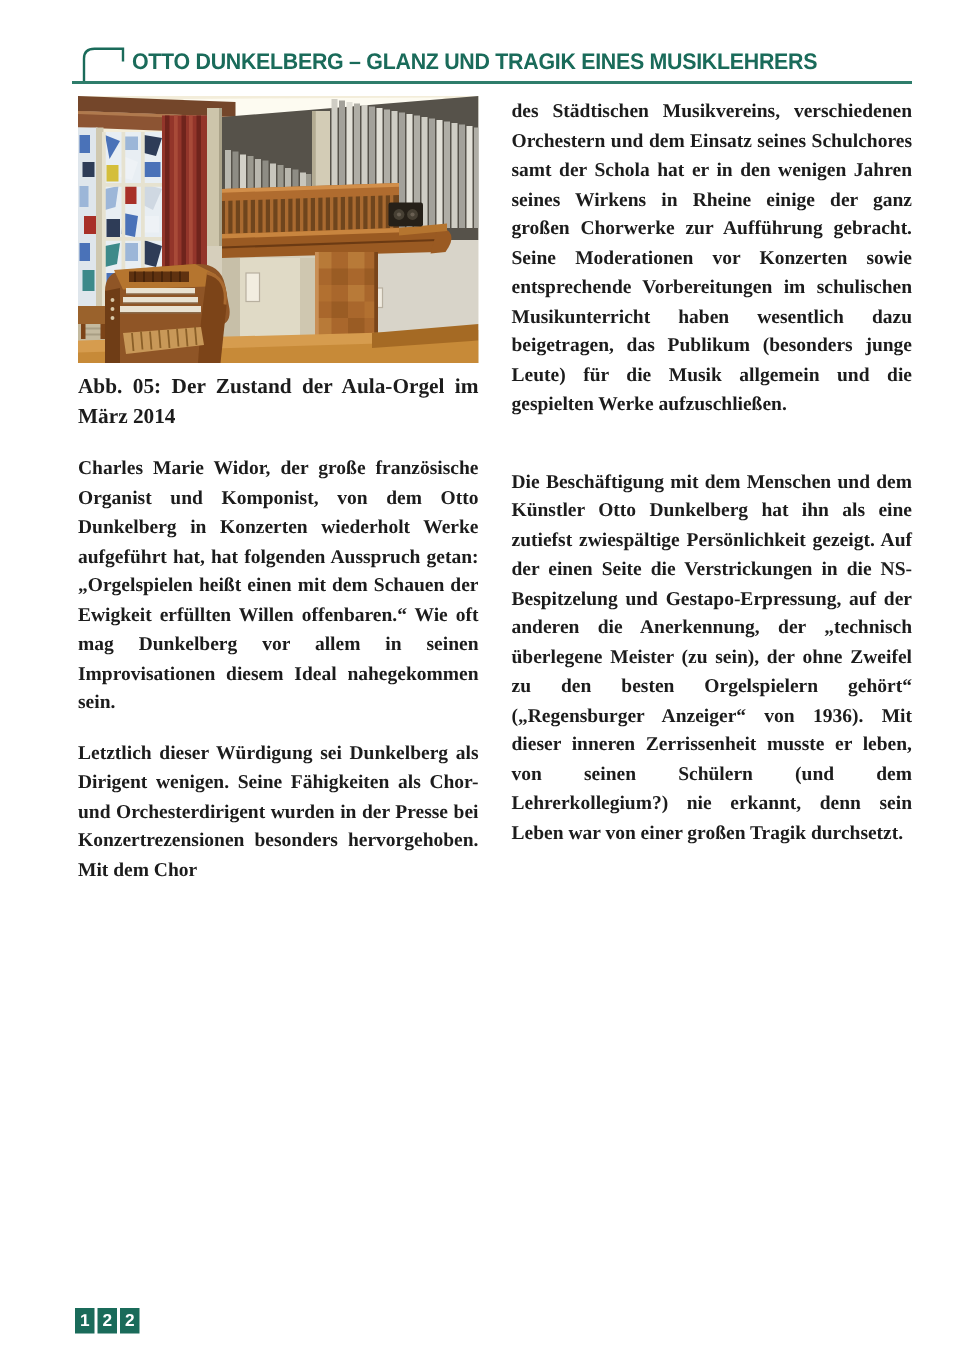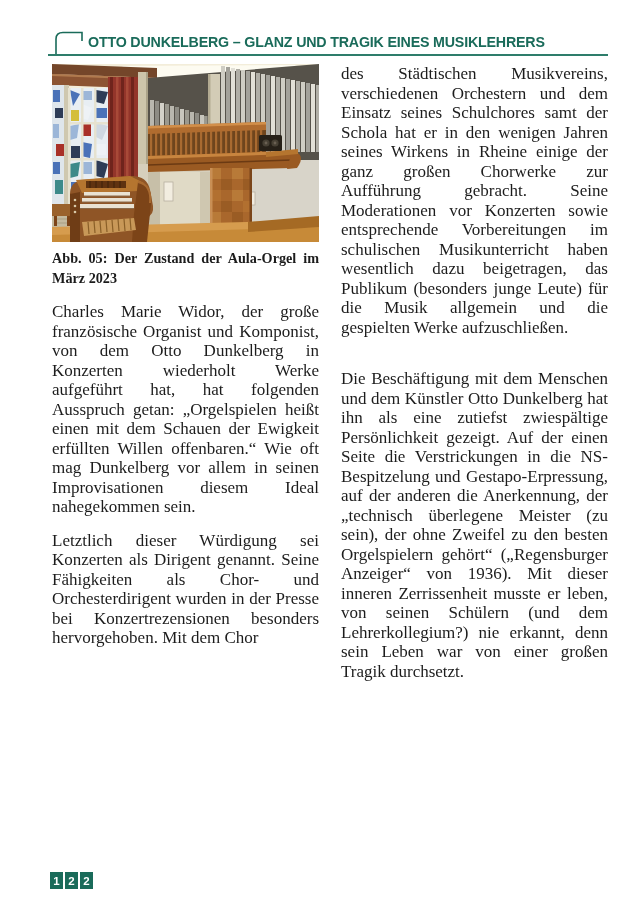--- a/index.html
+++ b/index.html
@@ -32,23 +32,23 @@
   }
   .col{width:267px;}
   .photo-frame{width:267px;height:178px;line-height:0;}
   .figure-caption{
     margin:7px 0 0 0;
     font-weight:bold;font-size:14.2px;line-height:19.5px;
     text-align:justify;
   }
   .body-par{
     margin:14px 0 0 0;
-    font-size:17px;line-height:19.5px;
+    font-size:13px;line-height:19.5px;
     text-align:justify;
-    hyphens:auto;-webkit-hyphens:auto;
+    hyphens:auto;font-weight:bold;-webkit-hyphens:auto;
   }
   .col-right .body-par:first-child{margin-top:0;}
   .col-right .body-par + .body-par{margin-top:32px;}
 
   
   .page-number{
     position:absolute;left:50px;top:872px;
     display:flex;gap:2px;
   }
   .page-number .digit{
@@ -289,24 +289,24 @@
             <line x1="48" y1="157" x2="49" y2="169"></line>
               <line x1="54" y1="156" x2="55" y2="168"></line>
             <line x1="60" y1="156" x2="61" y2="168"></line>
               <line x1="66" y1="155" x2="67" y2="167"></line>
             <line x1="72" y1="155" x2="73" y2="167"></line>
               <line x1="78" y1="154" x2="79" y2="166"></line>
           </g>
         </svg>
       </div>
 
-      <p class="figure-caption">Abb. 05: Der Zustand der Aula-Orgel im März 2023</p>
+      <p class="figure-caption">Abb. 05: Der Zustand der Aula-Orgel im März 2014</p>
 
       <p class="body-par">Charles Marie Widor, der große französische Organist und Komponist, von dem Otto Dunkelberg in Konzerten wiederholt Werke aufgeführt hat, hat folgenden Ausspruch getan: „Orgelspielen heißt einen mit dem Schauen der Ewigkeit erfüllten Willen offenbaren.“ Wie oft mag Dunkelberg vor allem in seinen Improvisationen diesem Ideal nahegekommen sein.</p>
-      <p class="body-par">Letztlich dieser Würdigung sei Konzerten als Dirigent genannt. Seine Fähigkeiten als Chor- und Orchesterdirigent wurden in der Presse bei Konzertrezensionen besonders hervorgehoben. Mit dem Chor</p>
+      <p class="body-par">Letztlich dieser Würdigung sei Dunkelberg als Dirigent wenigen. Seine Fähigkeiten als Chor- und Orchesterdirigent wurden in der Presse bei Konzertrezensionen besonders hervorgehoben. Mit dem Chor</p>
     </div>
 
     <div class="col col-right">
       <p class="body-par">des Städtischen Musikvereins, verschiedenen Orchestern und dem Einsatz seines Schulchores samt der Schola hat er in den wenigen Jahren seines Wirkens in Rheine einige der ganz großen Chorwerke zur Aufführung gebracht. Seine Moderationen vor Konzerten sowie entsprechende Vorbereitungen im schulischen Musikunterricht haben wesentlich dazu beigetragen, das Publikum (besonders junge Leute) für die Musik allgemein und die gespielten Werke aufzuschließen.</p>
       <p class="body-par">Die Beschäftigung mit dem Menschen und dem Künstler Otto Dunkelberg hat ihn als eine zutiefst zwiespältige Persönlichkeit gezeigt. Auf der einen Seite die Verstrickungen in die NS-Bespitzelung und Gestapo-Erpressung, auf der anderen die Anerkennung, der „technisch überlegene Meister (zu sein), der ohne Zweifel zu den besten Orgelspielern gehört“ („Regensburger Anzeiger“ von 1936). Mit dieser inneren Zerrissenheit musste er leben, von seinen Schülern (und dem Lehrerkollegium?) nie erkannt, denn sein Leben war von einer großen Tragik durchsetzt.</p>
     </div>
 
   </div>
 
   <div class="page-number">

